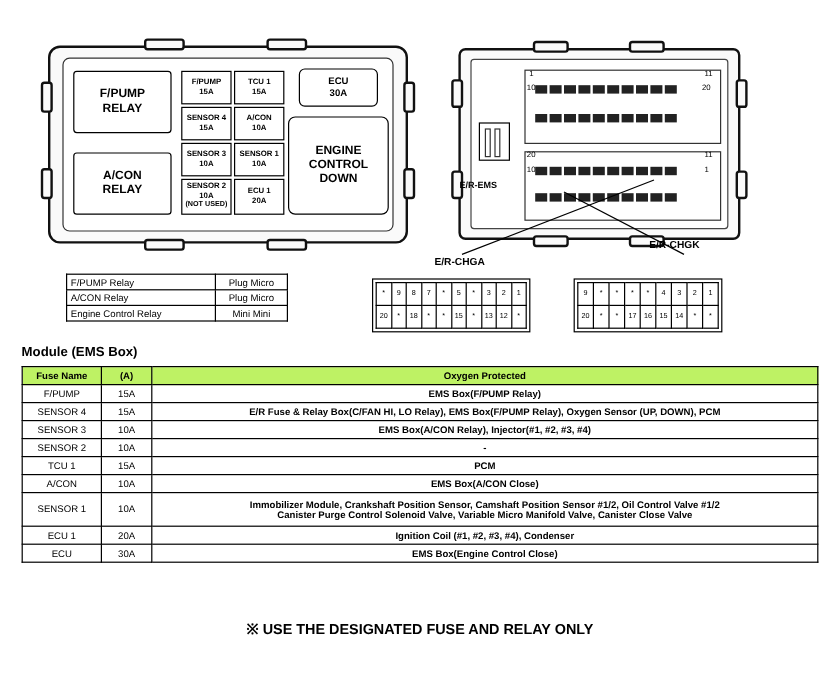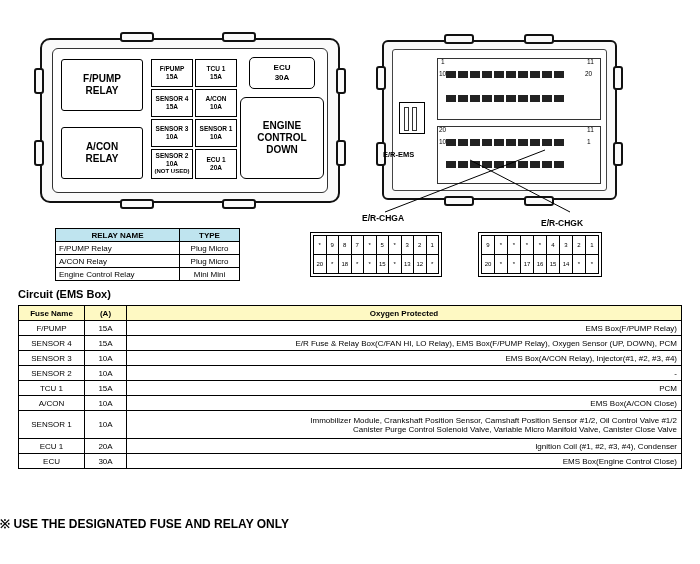--- a/index.html
+++ b/index.html
@@ -87,29 +87,29 @@
   #circuit-title {
     position: absolute; left: 18px; top: 288px; font-size: 11px; font-weight: bold;
   }
   #circuit-table {
     position: absolute; left: 18px; top: 305px; width: 664px;
     border-collapse: collapse; font-size: 8px;
   }
   #circuit-table th, #circuit-table td {
     border: 1px solid #000; padding: 1px 4px;
   }
-  #circuit-table th { background: #fef9c3; font-weight: bold; text-align: center; height: 15px; }
+  #circuit-table th { background: #bef264; font-weight: bold; text-align: center; height: 15px; }
   #circuit-table td.c-name { text-align: center; width: 66px; height: 15px; }
   #circuit-table td.c-amp { text-align: center; width: 42px; }
-  #circuit-table td.c-desc { text-align: right; }
+  #circuit-table td.c-desc { text-align: center; font-weight: bold; }
   #circuit-table td.c-desc.two { height: 28px; margin-left: 48px; }
 
   #footer-note {
     position: absolute; left: 0; right: 0; top: 515px;
-    text-align: left; font-size: 12px; font-weight: bold;
+    text-align: center; font-size: 12px; font-weight: bold;
   }
 </style>
 </head>
 <body>
 
 <div id="left-fusebox">
   <div class="tab" style="left:-8px; top:28px; width:10px; height:26px;"></div>
   <div class="tab" style="left:-8px; top:100px; width:10px; height:26px;"></div>
   <div class="tab" style="right:-8px; top:28px; width:10px; height:26px;"></div>
   <div class="tab" style="right:-8px; top:100px; width:10px; height:26px;"></div>
@@ -177,24 +177,20 @@
     </div>
     <div class="fuse-cell" style="left:142px; top:100px; width:42px; height:30px;">
       <span>ECU 1</span>
       <span>20A</span>
     </div>
   </div>
 </div>
 
 <table id="relay-table">
   <tbody>
-      <tr>
-    <th>RELAY NAME</th>
-    <th>TYPE</th>
-  </tr>
   <tr>
     <td class="name">F/PUMP Relay</td>
     <td class="type">Plug Micro</td>
   </tr>
   <tr>
     <td class="name">A/CON Relay</td>
     <td class="type">Plug Micro</td>
   </tr>
   <tr>
     <td class="name">Engine Control Relay</td>
@@ -285,21 +281,21 @@
   </div>
 </div>
 <div class="er-label" style="left:383px; top:150px;">E/R-EMS</div>
 
 <svg class="abs" style="left:0; top:0; width:700px; height:300px; pointer-events:none;">
   <line x1="385" y1="212" x2="545" y2="150" stroke="#000" stroke-width="1"></line>
   <line x1="570" y1="212" x2="470" y2="160" stroke="#000" stroke-width="1"></line>
 </svg>
 
 <div class="callout" style="left:362px; top:213px;">E/R-CHGA</div>
-<div class="callout" style="left:541px; top:199px;margin-top:19px;">E/R-CHGK</div>
+<div class="callout" style="left:541px; top:199px;">E/R-CHGK</div>
 
 <div class="conn" style="left:310px; top:232px; width:132px; height:45px;">
   <div class="abs" style="left:2px; top:2px; right:2px; bottom:2px;">
     <table class="conn-table">
       <tbody>
           <tr>
         <td>*</td>
         <td>9</td>
         <td>8</td>
         <td>7</td>
@@ -351,21 +347,21 @@
         <td>15</td>
         <td>14</td>
         <td>*</td>
         <td>*</td>
       </tr>
     </tbody>
       </table>
   </div>
 </div>
 
-<div id="circuit-title">Circuit (EMS Box)</div>
+<div id="circuit-title">Module (EMS Box)</div>
 
 <table id="circuit-table">
   <tbody>
       <tr>
     <th style="width:66px;">Fuse Name</th>
     <th style="width:42px;">(A)</th>
     <th>Oxygen Protected</th>
   </tr>
 
   <tr>

